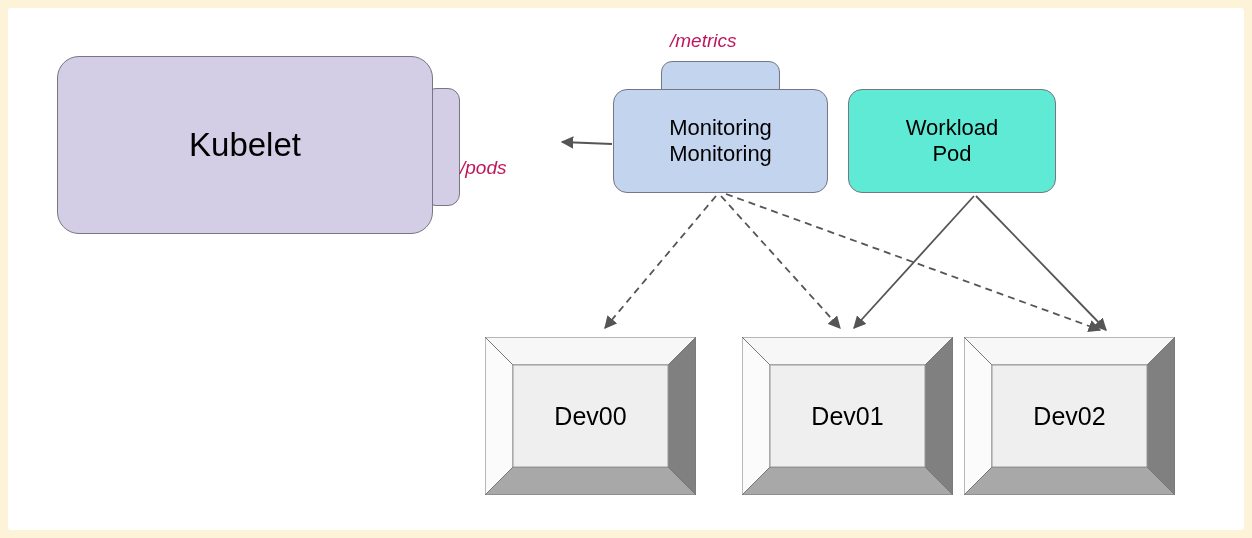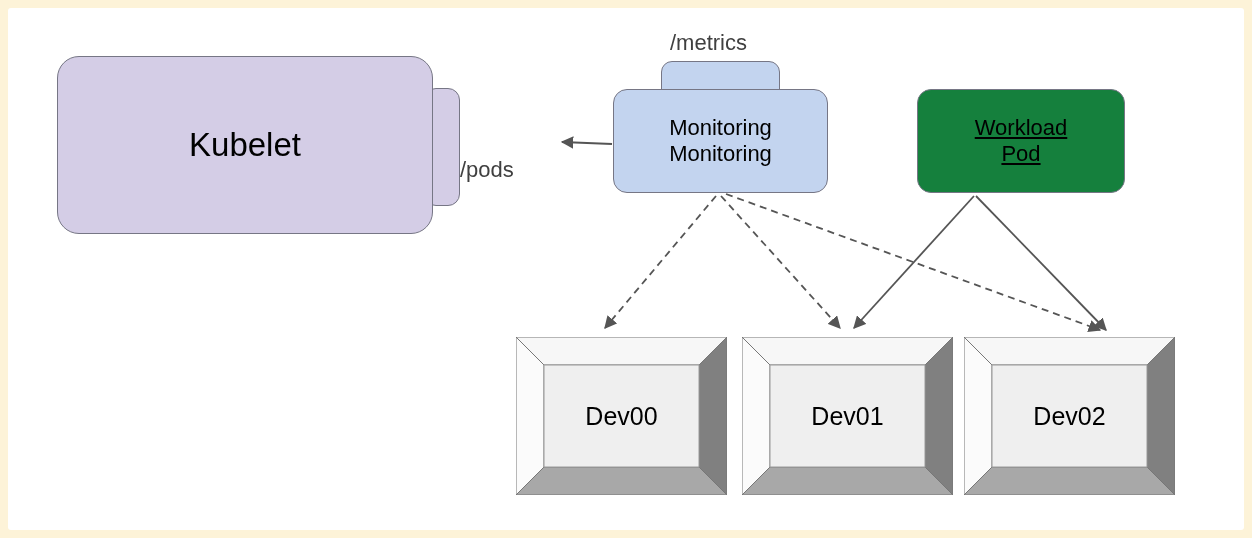--- a/index.html
+++ b/index.html
@@ -89,50 +89,50 @@
     top: 61px;
     width: 119px;
     height: 40px;
     background: #c3d4ef;
     border: 1.6px solid #767685;
     border-radius: 11px;
     box-sizing: border-box;
     z-index: 2;
   }
   .node-workload {
-    left: 917px;
+    left: 848px;
     top: 89px;
     width: 208px;
     height: 104px;
-    background: #15803d;
+    background: #5eead4;
     font-size: 22px;
     z-index: 3;
-    text-decoration: underline;
   }
 
   
   .edge-label {
     position: absolute;
-    font-size: 22px;
-    color: #404040;
+    font-size: 19px;
+    color: #be185d;
     white-space: nowrap;
     z-index: 4;
+    font-style: italic;
   }
   .label-pods  { left: 460px; top: 133px; margin-top: 24px; }
   .label-metrics { left: 670px; top: 30px; }
 
   
   .device {
     position: absolute;
     width: 211px;
     height: 158px;
     top: 337px;
     z-index: 3;
   }
-  .device-0 { left: 485px; margin-left: 31px; }
+  .device-0 { left: 485px; }
   .device-1 { left: 742px; border-radius: 23px; }
   .device-2 { left: 964px; }
   .device svg { display: block; }
   .device-label {
     position: absolute;
     left: 0;
     top: 0;
     width: 100%;
     height: 100%;
     display: flex;

